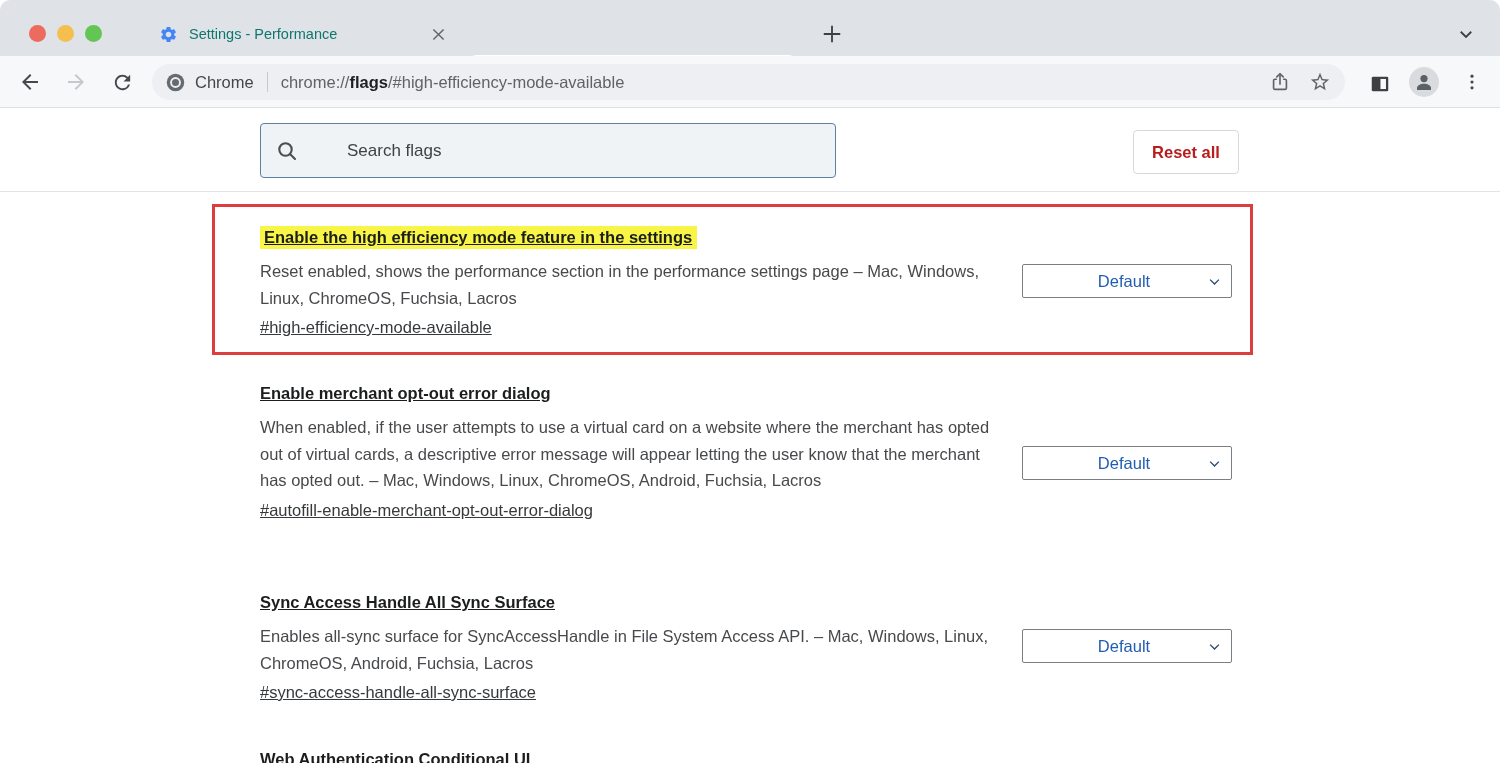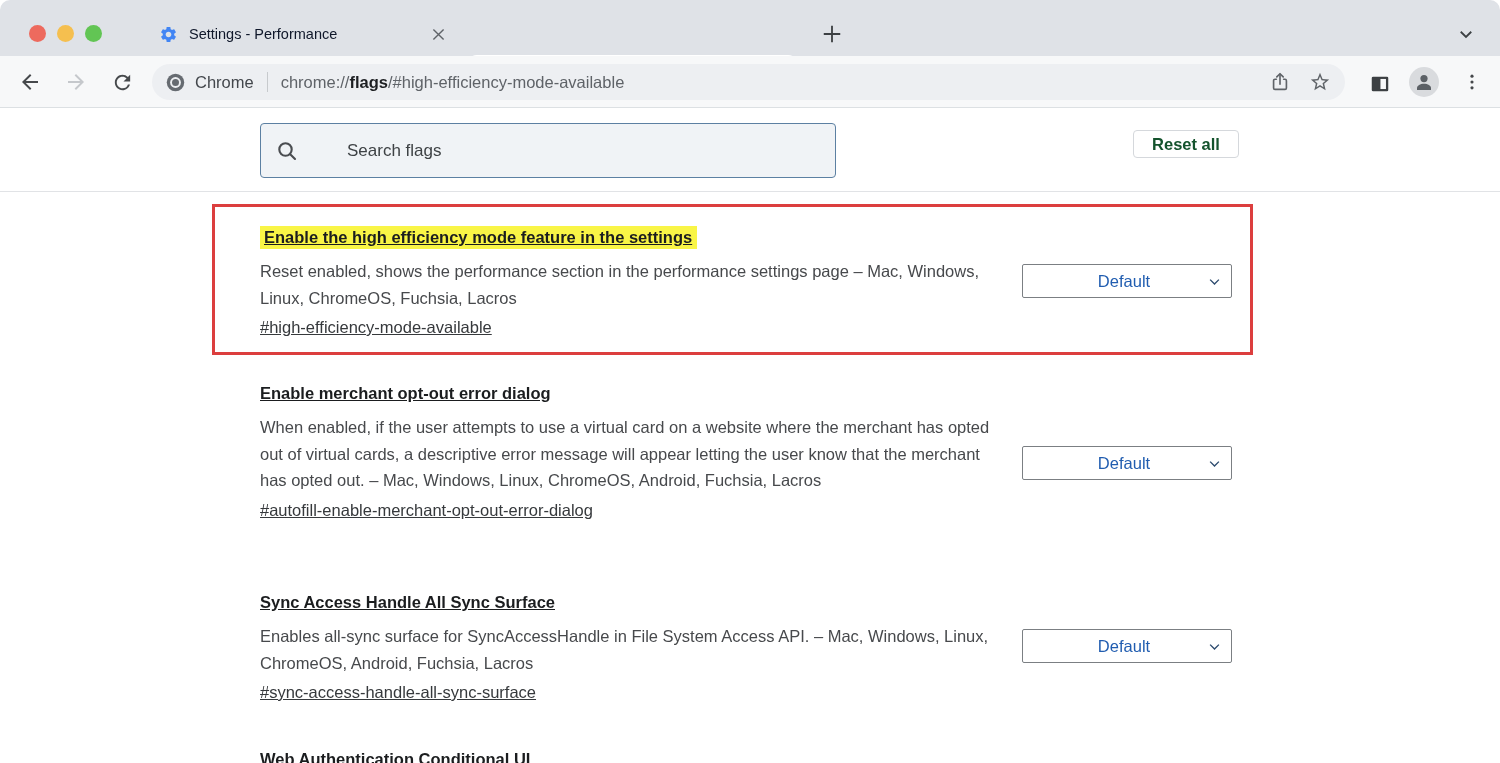--- a/index.html
+++ b/index.html
@@ -10,21 +10,21 @@
   
   .tabstrip{position:absolute;left:0;top:0;width:1500px;height:56px;background:#dfe2e7;border-radius:10px 10px 0 0;}
   .traffic{position:absolute;top:25px;width:17px;height:17px;border-radius:50%;}
   .traffic.red{left:29px;background:#ed6a5e;}
   .traffic.yellow{left:57px;background:#f5bf4f;}
   .traffic.green{left:85px;background:#62c554;}
   .tab{position:absolute;top:12px;height:44px;display:flex;align-items:center;}
   .tab-inactive{left:135px;width:330px;padding-left:24px;}
   .tab-active{left:465px;width:335px;padding-left:26px;background:#fff;border-radius:12px 12px 0 0;margin-top:43px;}
   .tab-icon{flex:0 0 auto;display:flex;}
-  .tab-label{margin-left:11px;font-size:14.5px;color:#0f172a;white-space:nowrap;overflow:hidden;}
+  .tab-label{margin-left:11px;font-size:14.5px;color:#0f766e;white-space:nowrap;overflow:hidden;}
   .tab-active .tab-label{color:#1f2124;}
   .tab-close{margin-left:auto;margin-right:20px;display:flex;cursor:default;}
   .tab-active .tab-close{margin-right:22px;}
   .newtab-btn{position:absolute;left:818px;top:20px;width:28px;height:28px;display:flex;align-items:center;justify-content:center;}
   .strip-chevron{position:absolute;left:1452px;top:20px;width:28px;height:28px;display:flex;align-items:center;justify-content:center;}
 
   
   .toolbar{position:absolute;left:0;top:56px;width:1500px;height:52px;background:#f7f8f9;border-bottom:1px solid #dce0e3;}
   .nav-btn{position:absolute;top:12px;width:28px;height:28px;display:flex;align-items:center;justify-content:center;}
   .nav-back{left:16px;} .nav-fwd{left:62px;} .nav-reload{left:108px;}
@@ -37,21 +37,21 @@
   .omni-share{right:54px;} .omni-star{right:14px;}
   .side-panel-btn{position:absolute;left:1366px;top:14px;width:28px;height:28px;display:flex;align-items:center;justify-content:center;}
   .avatar-btn{position:absolute;left:1409px;top:11px;width:30px;height:30px;border-radius:50%;background:#d9dbde;display:flex;align-items:center;justify-content:center;overflow:hidden;}
   .kebab-btn{position:absolute;left:1458px;top:12px;width:28px;height:28px;display:flex;align-items:center;justify-content:center;}
 
   
   .content{position:absolute;left:0;top:108px;width:1500px;height:655px;background:#fff;}
   .search-box{position:absolute;left:260px;top:15px;width:576px;height:55px;background:#f0f3f6;border:1.5px solid #5c80a2;border-radius:4px;display:flex;align-items:center;padding:0 14px;gap:36px;}
   .search-box input{flex:1;margin-left:10px;border:none;outline:none;background:transparent;font-family:"Liberation Sans",sans-serif;font-size:17px;color:#3a3d40;}
   .search-box input::placeholder{color:#3e4245;opacity:1;}
-  .reset-btn{position:absolute;left:1133px;top:22px;width:106px;height:28px;background:#fff;border:1px solid #d5d8dc;border-radius:4px;font-family:"Liberation Sans",sans-serif;font-size:16.5px;font-weight:bold;color:#14532d;display:flex;align-items:center;justify-content:center;}
+  .reset-btn{position:absolute;left:1133px;top:22px;width:106px;height:44px;background:#fff;border:1px solid #d5d8dc;border-radius:4px;font-family:"Liberation Sans",sans-serif;font-size:16.5px;font-weight:bold;color:#b91c1c;display:flex;align-items:center;justify-content:center;}
   .section-divider{position:absolute;left:0;top:83px;width:1500px;height:1px;background:#e1e3e6;}
   .annotation-box{position:absolute;left:212px;top:96px;width:1041px;height:151px;border:3px solid #dc3e3e;pointer-events:none;}
 
   .flag-row{position:absolute;left:260px;width:1000px;}
   .row-1{top:117px;} .row-2{top:273px;} .row-3{top:482px;} .row-4{top:639px;}
   .flag-title{margin:0;font-size:16.5px;font-weight:bold;color:#1b1d1f;line-height:24px;text-decoration:underline;}
   .flag-title mark{background:#f9f546;color:#1b1d1f;padding:2px 5px 3px 4px;}
   .flag-desc{margin:9px 0 0 0;width:745px;font-size:16.5px;line-height:26.5px;color:#47494c;}
   .flag-link{display:inline-block;margin-top:7px;font-size:16.5px;color:#36393c;text-decoration:underline;cursor:pointer;}
   .flag-select{position:absolute;left:762px;width:210px;height:34px;background:#fff;border:1px solid #7b7f83;border-radius:2px;display:flex;align-items:center;}

